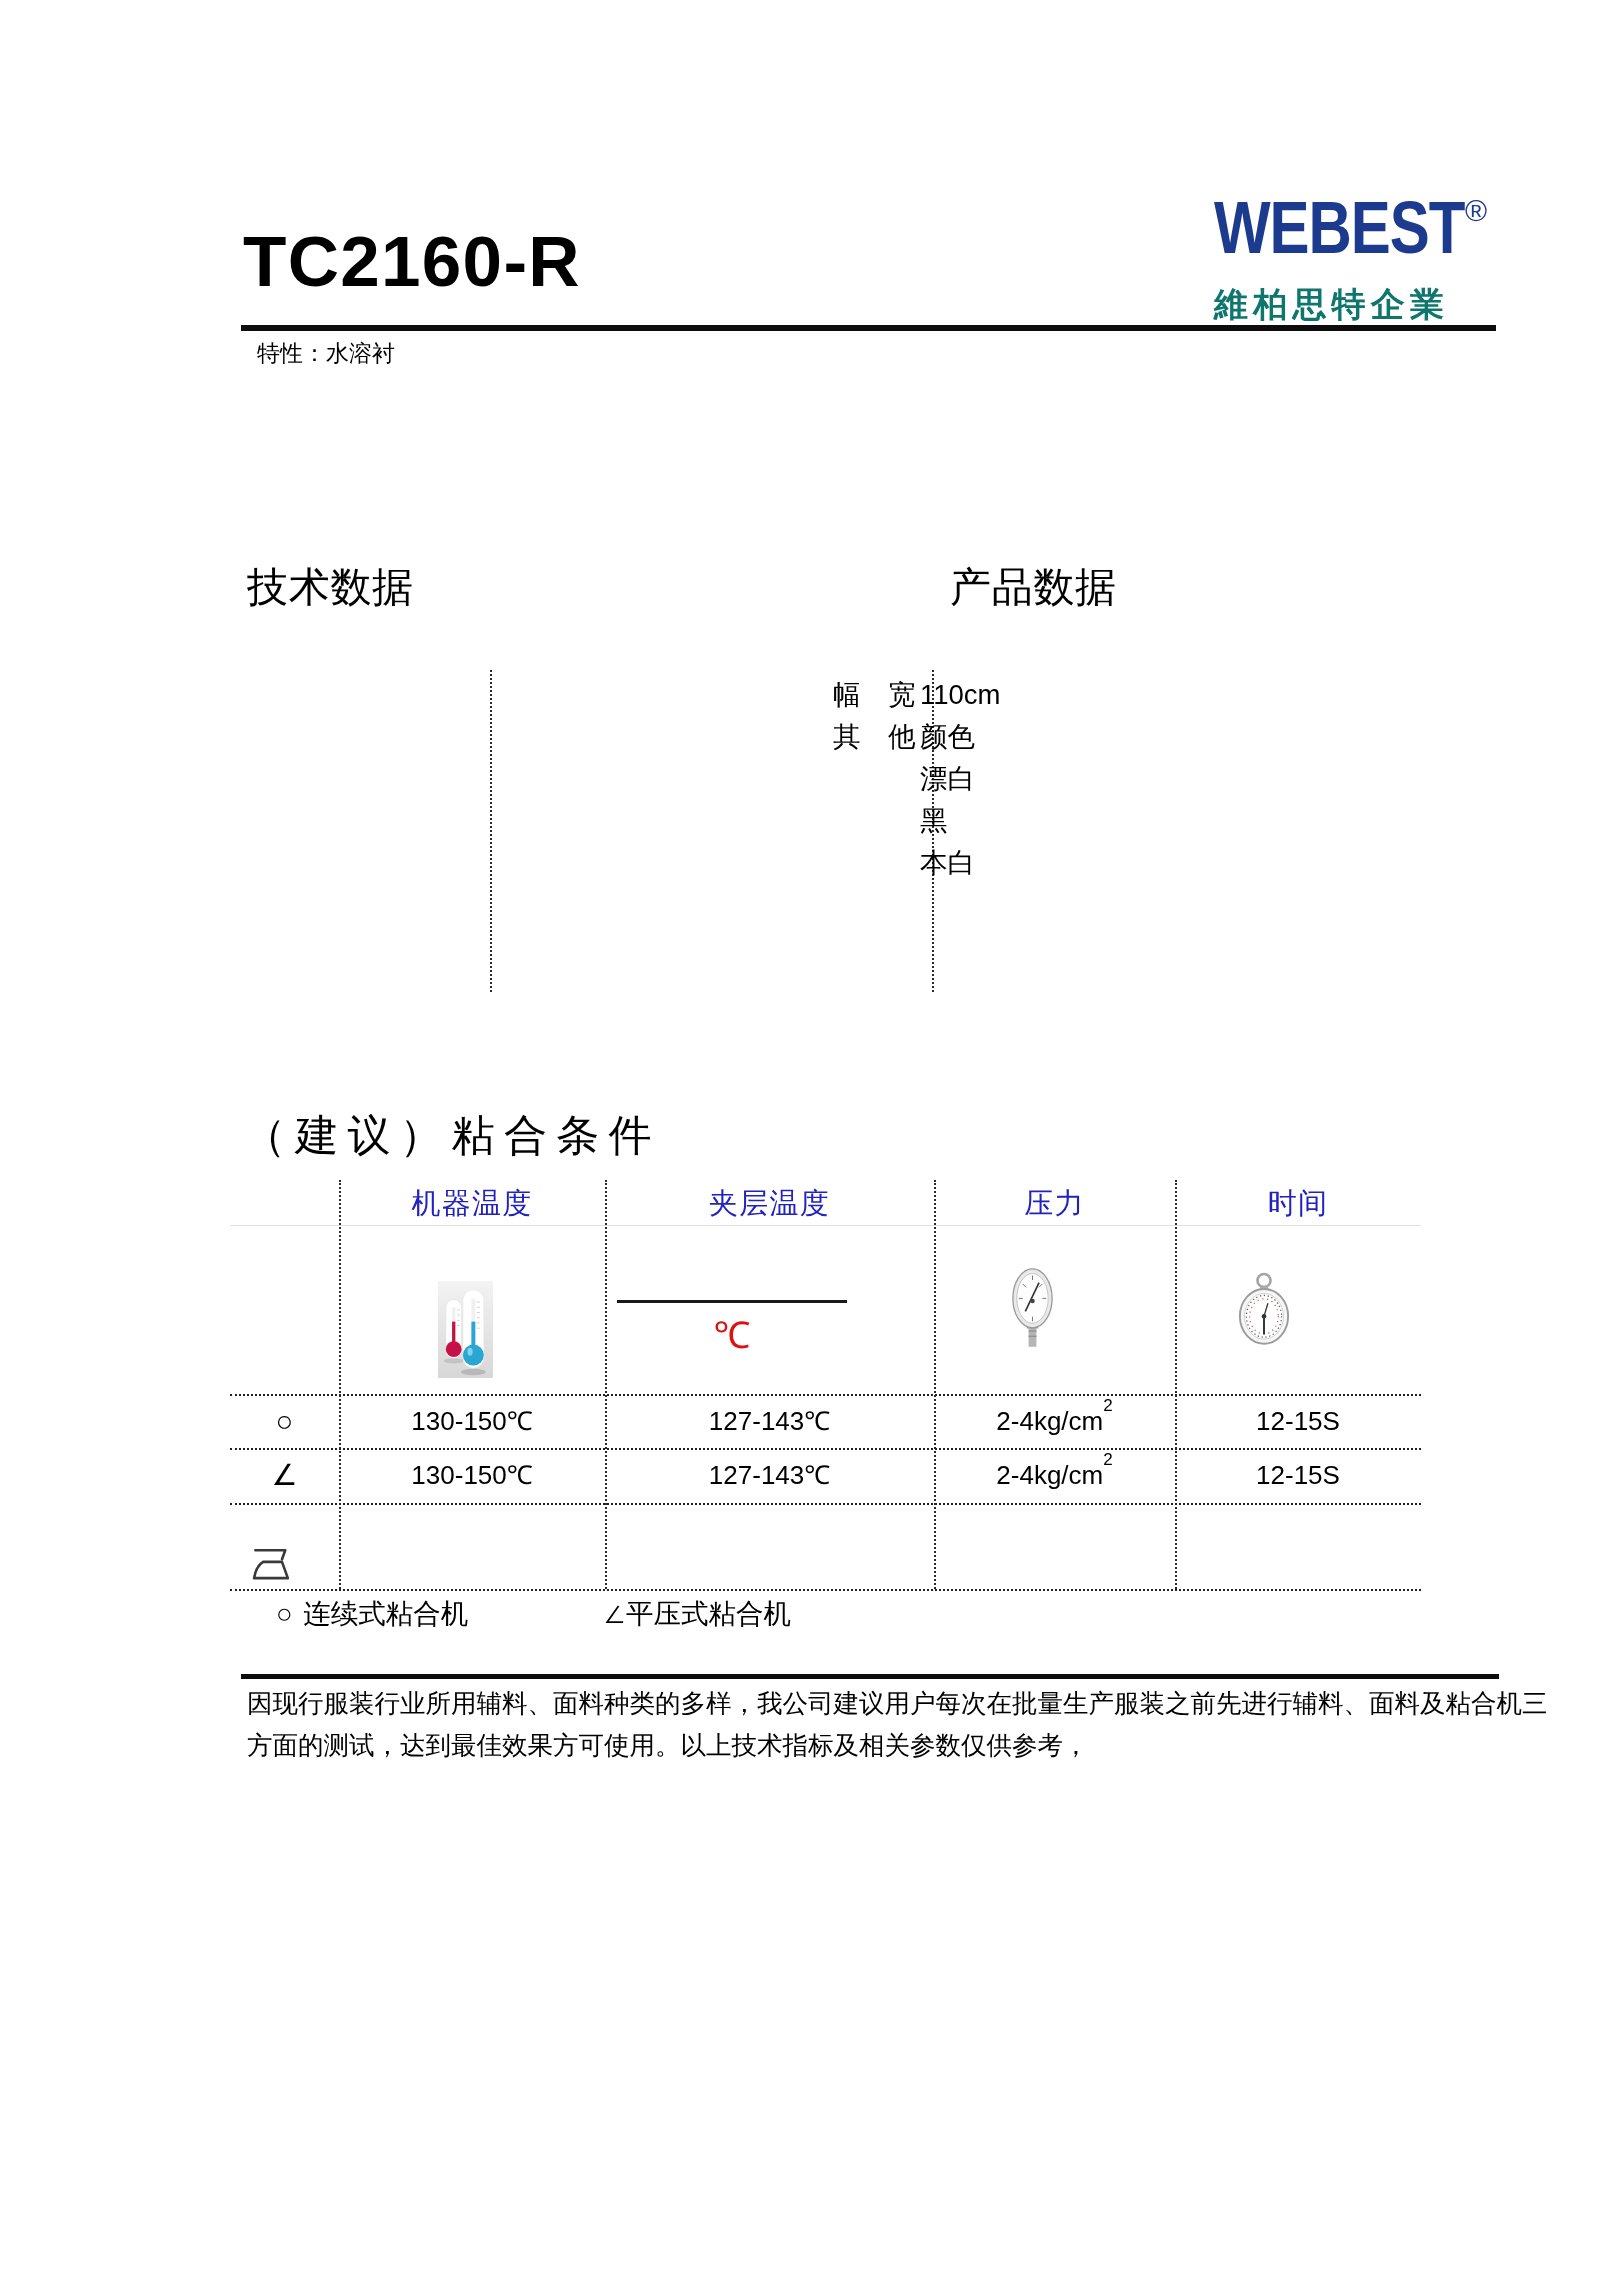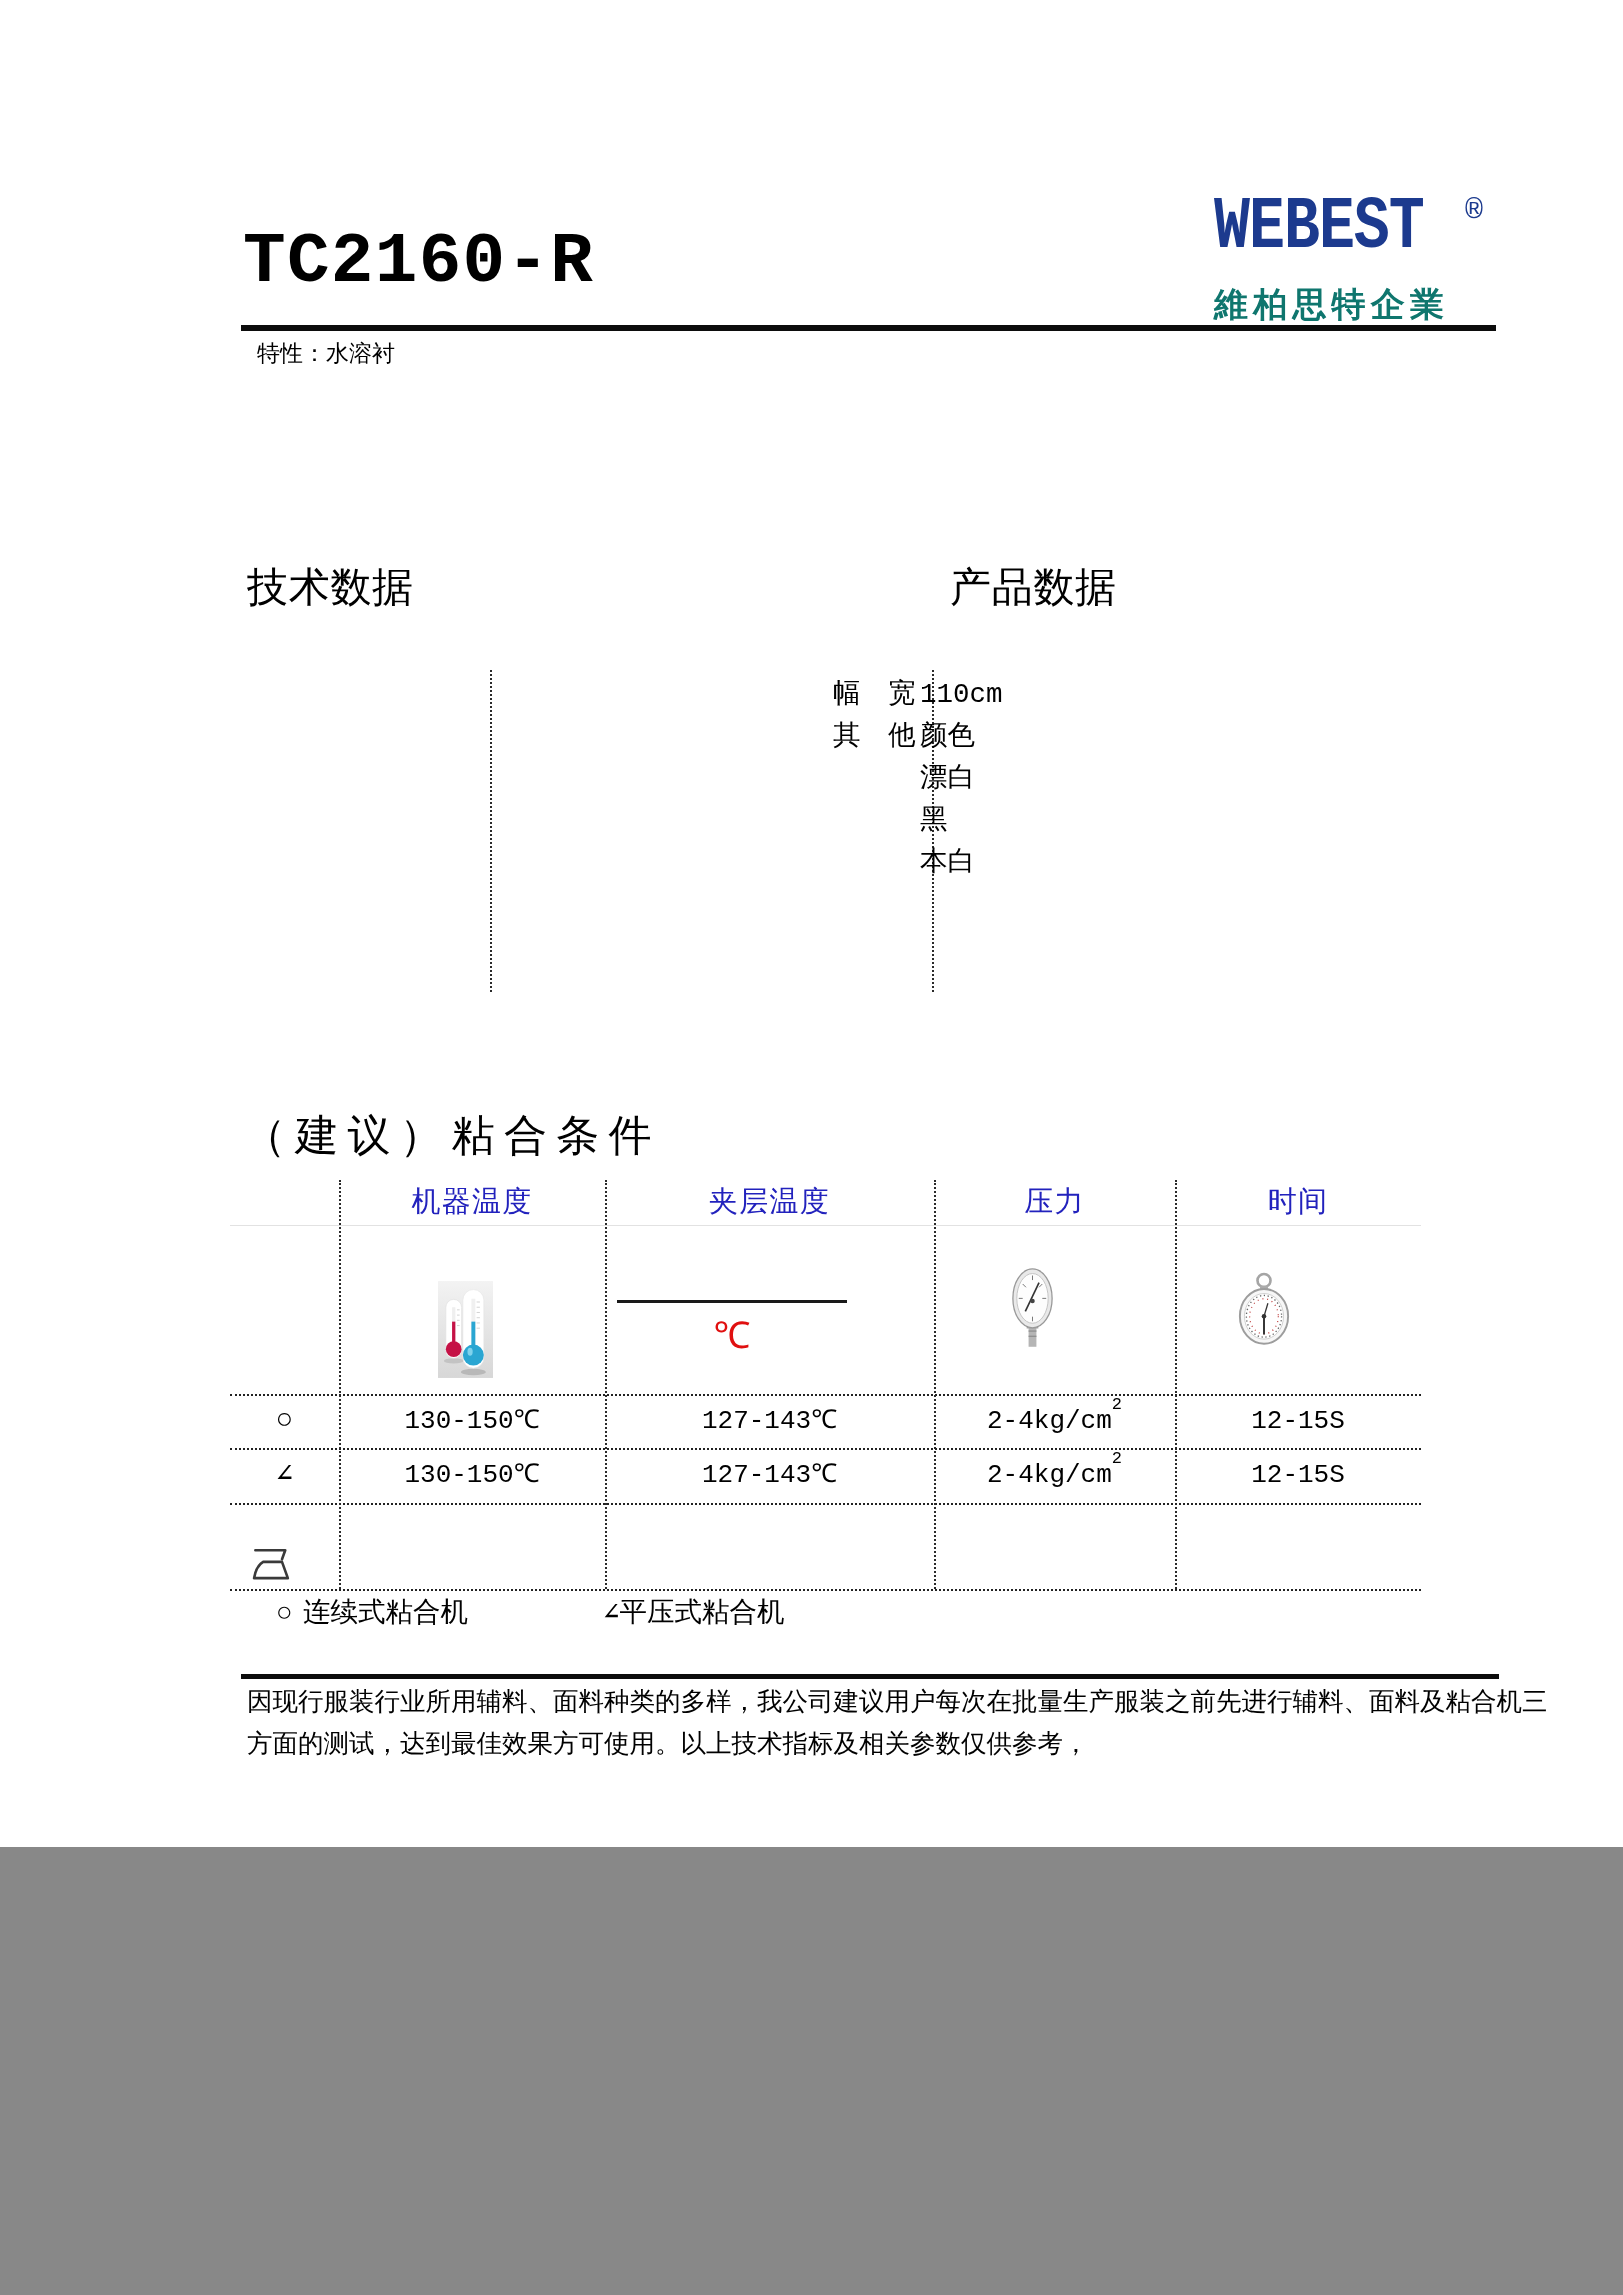--- a/index.html
+++ b/index.html
@@ -1,21 +1,21 @@
 <!DOCTYPE html>
 <html style="font-size:10.5px"><head>
 <meta charset="utf-8">
 <style>
   html,body{margin:0;padding:0;background:#888;}
   .page{
     position:relative;
-    width:1623px;height:1847px;
+    width:1623px;height:2295px;
     background:#ffffff;
     overflow:hidden;
-    font-family:Liberation Mono, monospace;
+    font-family:Liberation Sans, sans-serif;
     color:#000;
   }
   .abs{position:absolute;}
 
   
   .title{
     left:243px;top:223px;
     font-size:71px;font-weight:700;letter-spacing:1.3px;line-height:1.1;
   }
   .logo{left:1214px;top:190px;width:301px;}

